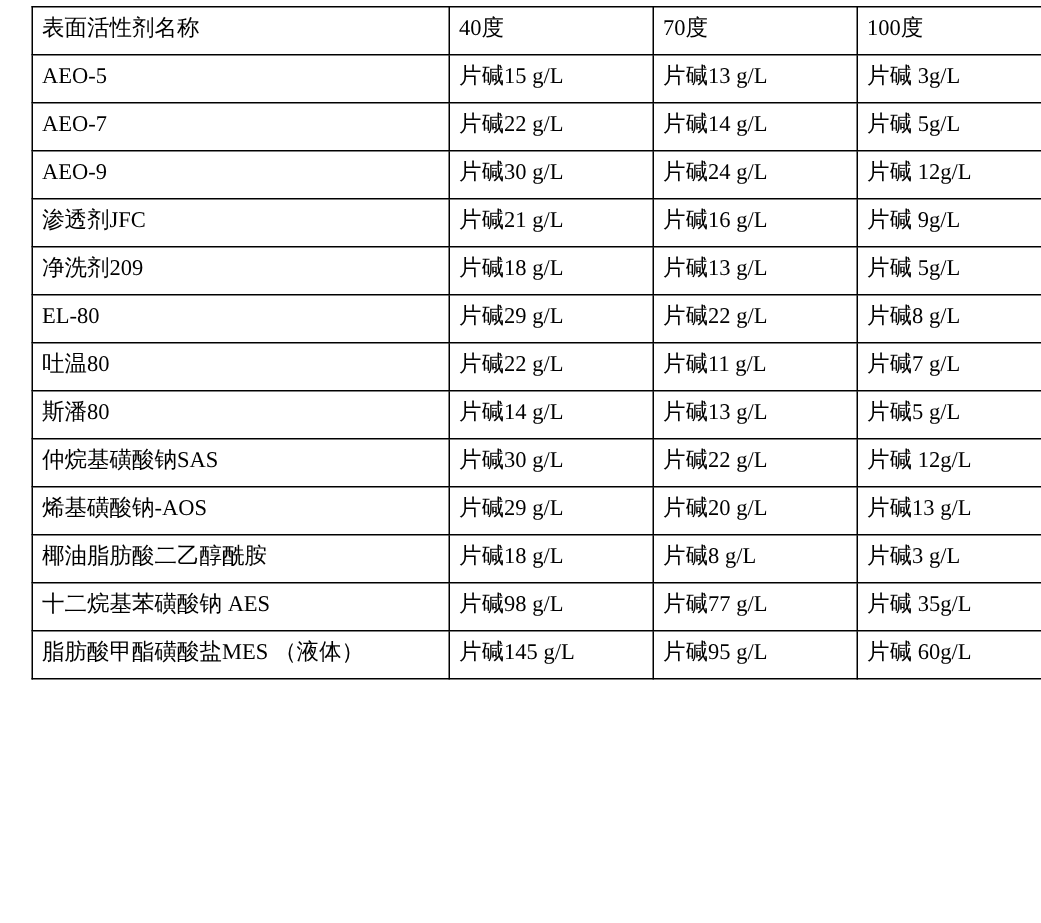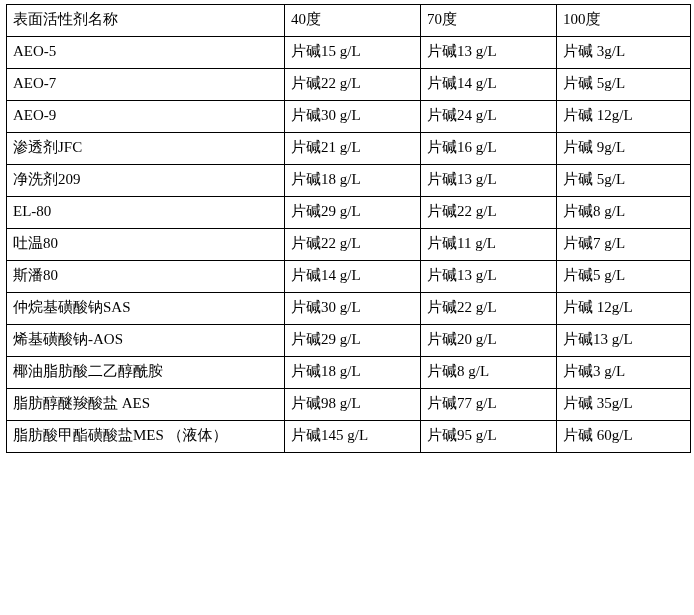--- a/index.html
+++ b/index.html
@@ -11,21 +11,21 @@
     width: 694px;
     height: 615px;
     font-family: "Liberation Serif", "DejaVu Serif", serif;
     color: #000000;
     overflow: hidden;
   }
   .table-wrap {
     width: 694px;
     height: 444px;
     box-sizing: border-box;
-    padding: 4px 4px 0 6px;
+    padding: 4px 4px 0 21px;
   }
   table.data-table {
     border-collapse: collapse;
     width: 684px;
     table-layout: fixed;
   }
   table.data-table td {
     border: 1px solid #000000;
     padding: 2px 6px 3px 6px;
     font-size: 15px;
@@ -127,21 +127,21 @@
         <td class="val-cell">片碱20 g/L</td>
         <td class="val-cell">片碱13 g/L</td>
       </tr>
       <tr>
         <td class="name-cell">椰油脂肪酸二乙醇酰胺</td>
         <td class="val-cell">片碱18 g/L</td>
         <td class="val-cell">片碱8 g/L</td>
         <td class="val-cell">片碱3 g/L</td>
       </tr>
       <tr>
-        <td class="name-cell">脂肪醇醚羧酸盐 AES</td>
+        <td class="name-cell">十二烷基苯磺酸钠 AES</td>
         <td class="val-cell">片碱98 g/L</td>
         <td class="val-cell">片碱77 g/L</td>
         <td class="val-cell">片碱 35g/L</td>
       </tr>
       <tr>
         <td class="name-cell">脂肪酸甲酯磺酸盐MES （液体）</td>
         <td class="val-cell">片碱145 g/L</td>
         <td class="val-cell">片碱95 g/L</td>
         <td class="val-cell">片碱 60g/L</td>
       </tr>

